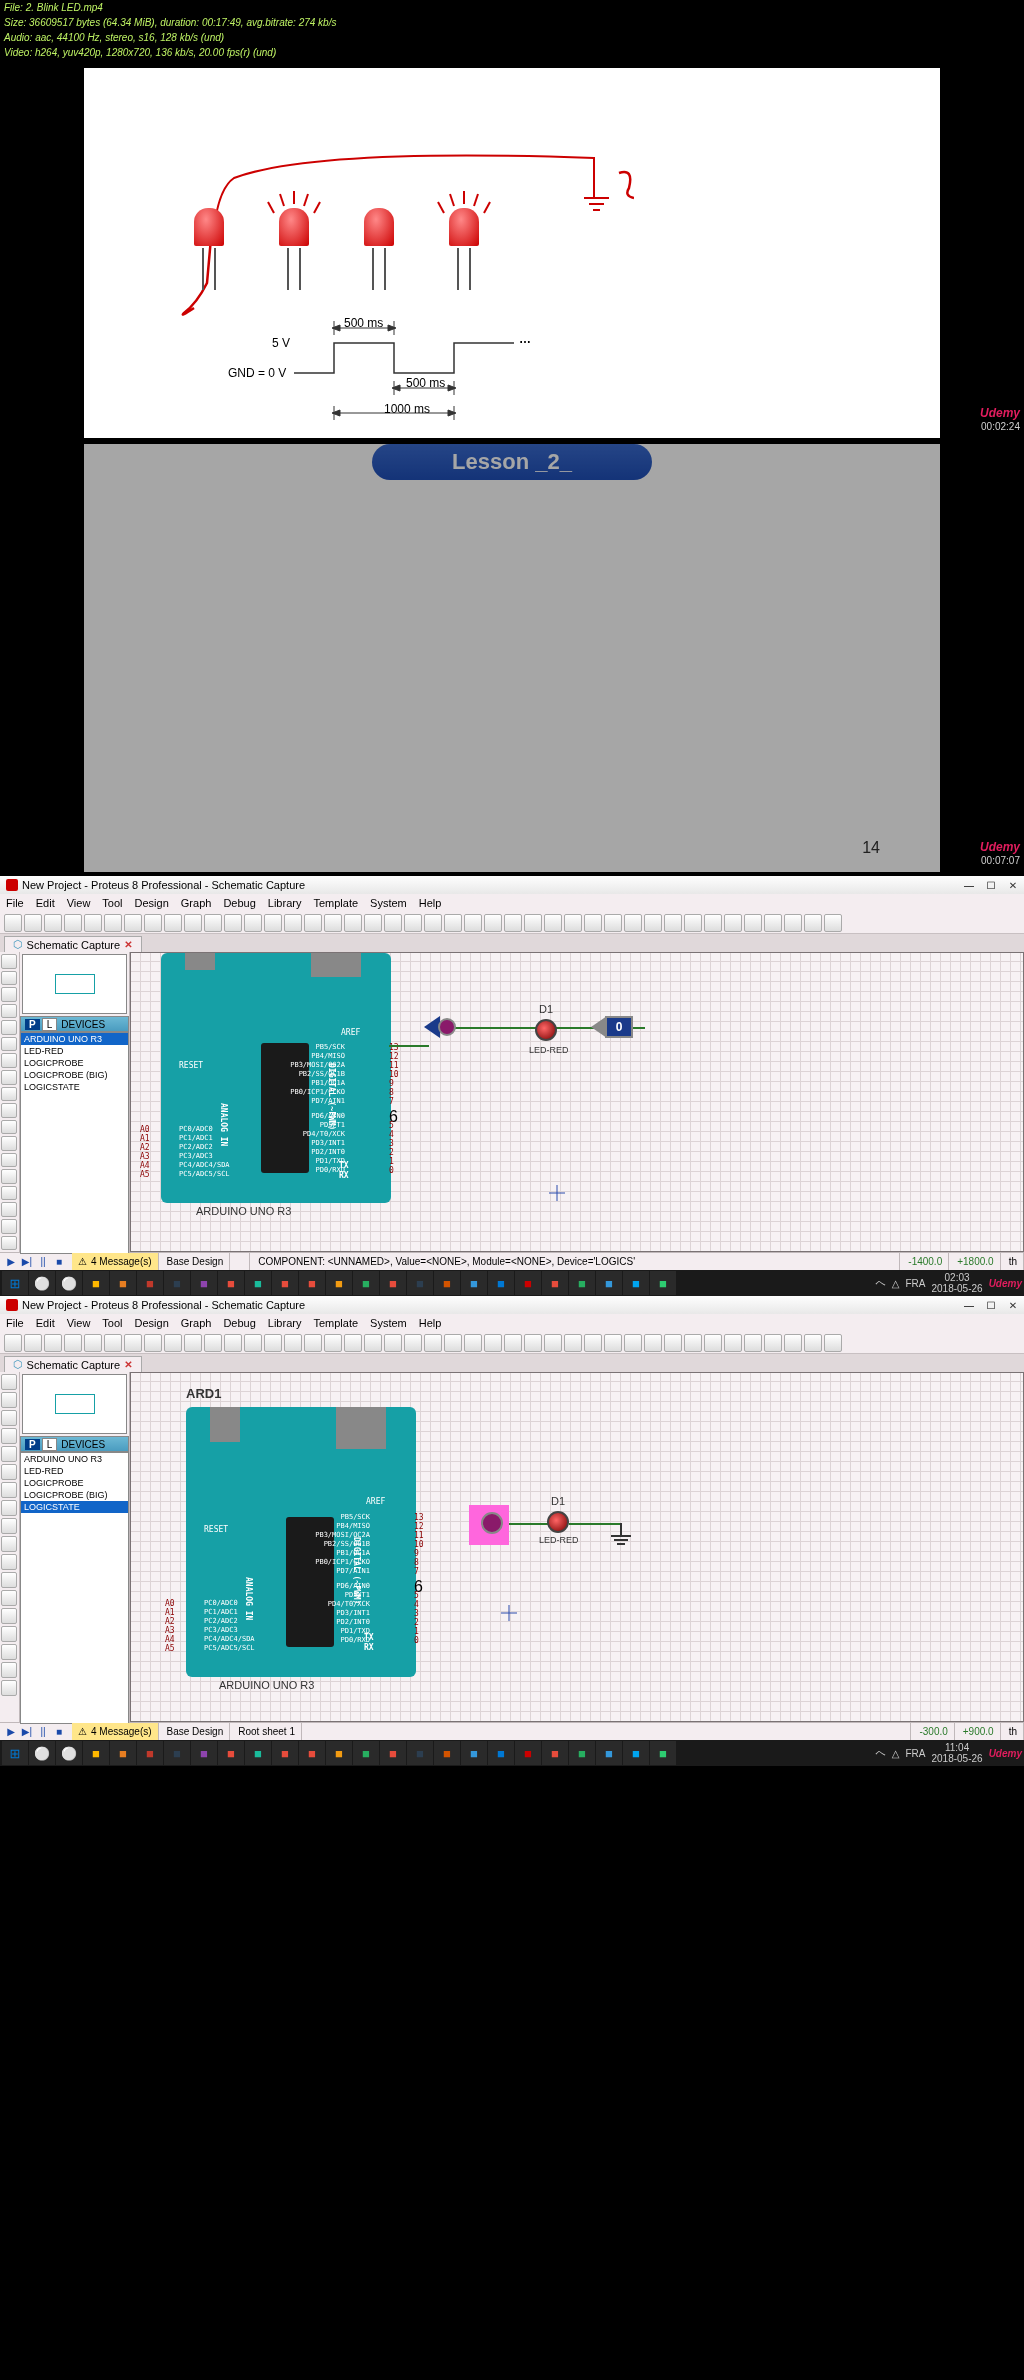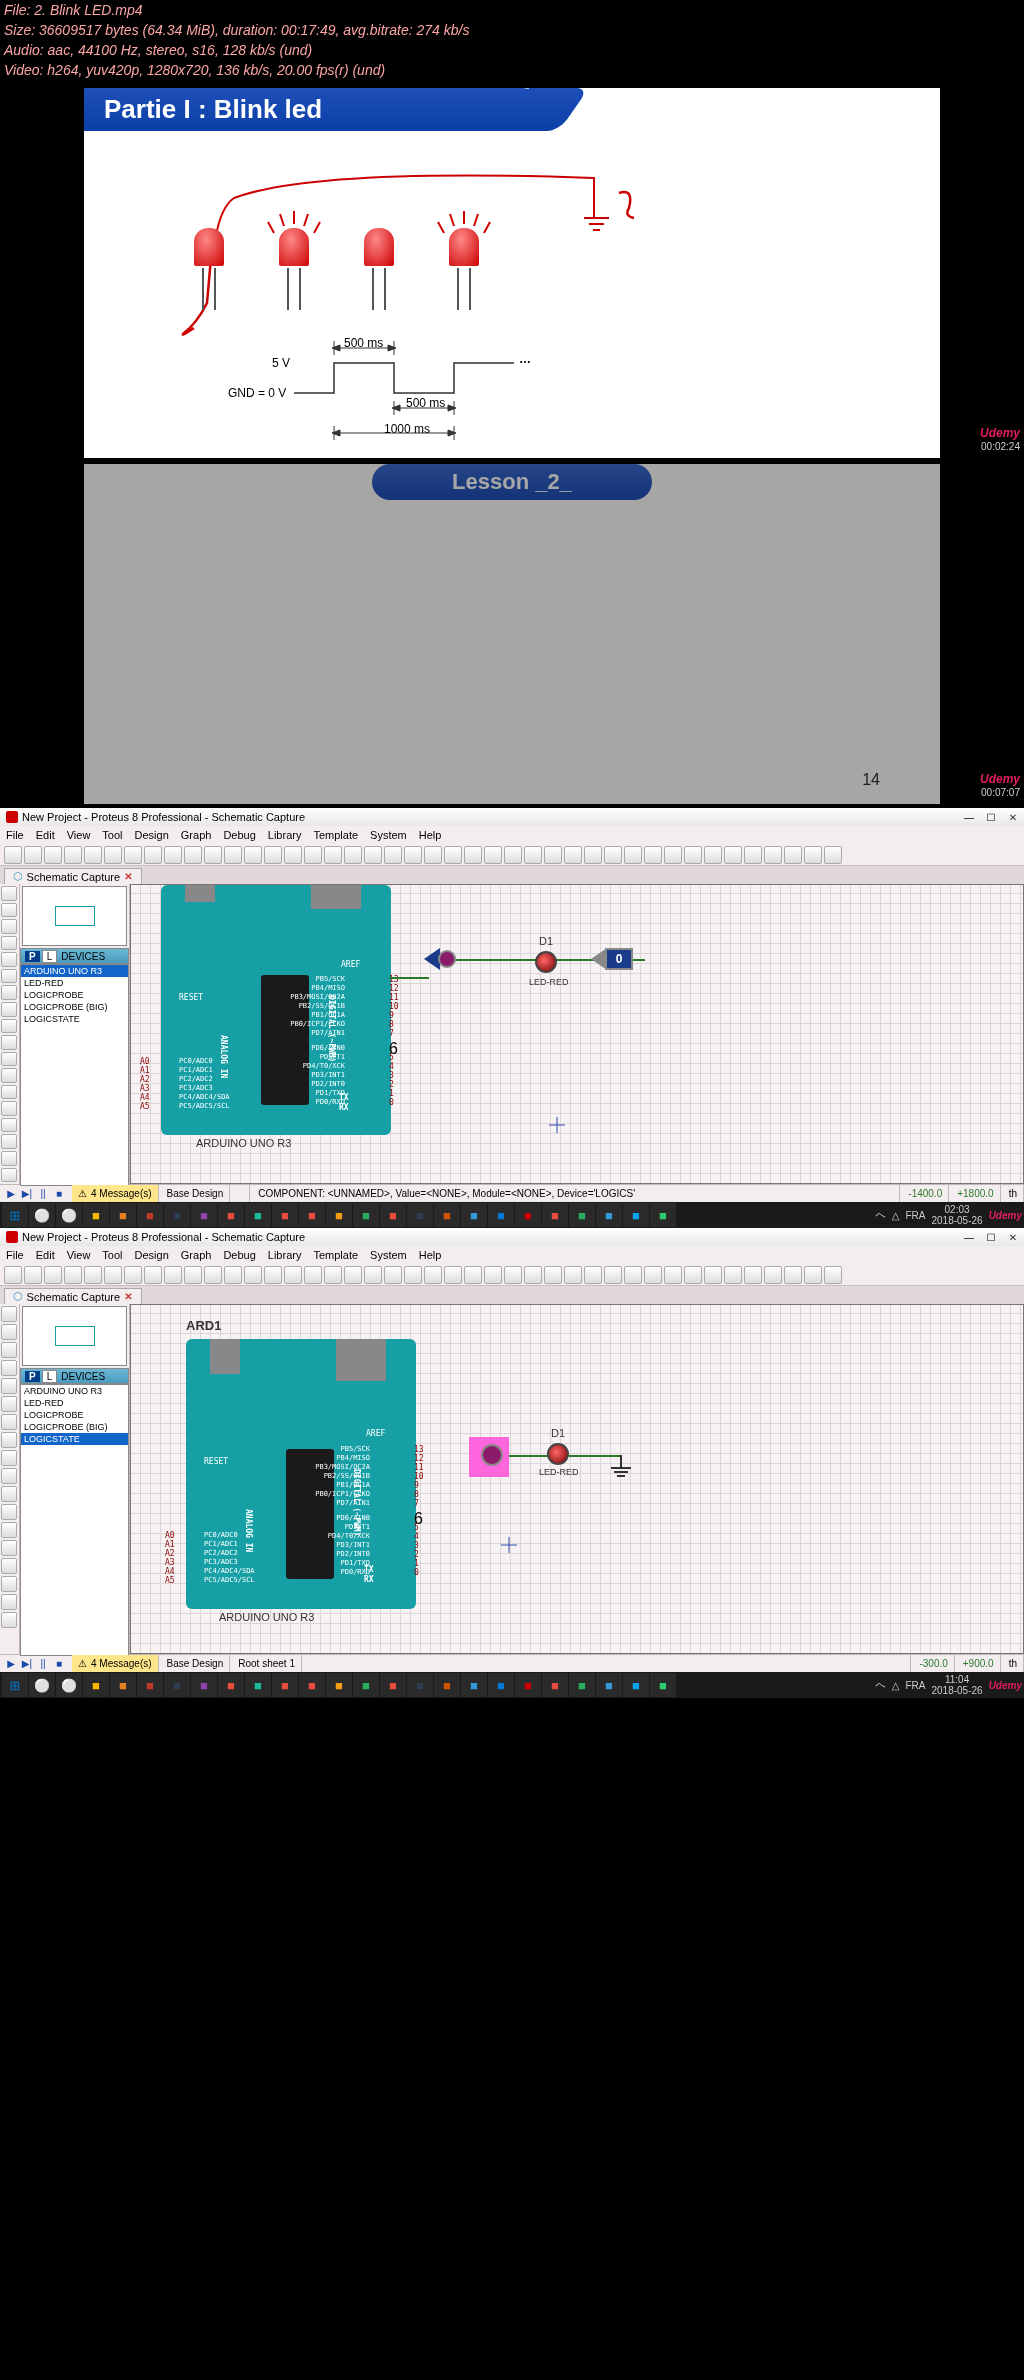--- a/index.html
+++ b/index.html
@@ -1,18 +1,18 @@
 <!DOCTYPE html>
 <html><head>
   <meta charset="utf-8">
   <style>
     * { margin: 0; padding: 0; box-sizing: border-box; }
     body { font-family: Arial, sans-serif; background: #000; width: 1024px; }
     
-    .file-info { color: #fca5a5; font-style: italic; font-size: 14px; padding: 2px 4px; background: #000; }
+    .file-info { color: #bef264; font-style: italic; font-size: 10px; padding: 2px 4px; background: #000; }
     
     .slide { background: #fff; position: relative; }
     .slide1 { height: 370px; margin: 8px 84px 0; }
     .slide1-header { background: linear-gradient(to bottom, #1f4fb8, #0a3fa8); color: #fff; font-size: 26px; font-weight: bold; padding: 6px 20px; width: 460px; border-radius: 0 40px 40px 0; position: relative; }
     .slide1-header::after { content: ''; position: absolute; right: -30px; top: 0; width: 60px; height: 100%; background: linear-gradient(to bottom, #1f4fb8, #0a3fa8); transform: skewX(-35deg); border-radius: 0 12px 12px 0; }
     
     .leds { position: absolute; top: 140px; left: 110px; display: flex; gap: 55px; }
     .led-unit { display: flex; flex-direction: column; align-items: center; position: relative; }
     .led-body { width: 30px; height: 38px; background: radial-gradient(ellipse at 40% 30%, #ff8888, #cc0000); border-radius: 14px 14px 2px 2px; }
     .led-leg { width: 2px; height: 42px; background: #555; margin-top: 2px; }
@@ -20,21 +20,21 @@
     .rays { position: absolute; top: -20px; left: 50%; transform: translateX(-50%); width: 60px; height: 30px; }
     
     .annotation-red { position: absolute; stroke: #c00; fill: none; stroke-width: 2; }
     
     .timing-diagram { position: absolute; top: 220px; left: 140px; width: 330px; height: 130px; }
     .timing-label { position: absolute; font-size: 12px; color: #000; }
     
     .udemy-badge { position: absolute; right: 4px; bottom: 4px; color: #e11d5e; font-size: 12px; font-weight: bold; font-style: italic; }
     .timestamp { position: absolute; right: 4px; bottom: 18px; font-size: 10px; color: #d0d0d0; }
     
-    .slide2-wrap { position: relative; height: 340px; margin: 6px 84px 0; background: #fff; overflow: hidden; }
+    .slide2-wrap { position: relative; height: 428px; margin: 6px 84px 0; background: #fff; overflow: hidden; }
     .slide2-header { background: linear-gradient(to bottom, #3a6bcf, #1f4fb8); color: #fff; font-size: 22px; font-weight: bold; text-align: center; padding: 5px; width: 280px; margin: 0 auto; border-radius: 24px; }
     .nav-bubbles { position: absolute; left: 0; top: 40px; }
     .bubble { width: 75px; height: 75px; border-radius: 50%; display: flex; align-items: center; justify-content: center; font-size: 11px; font-weight: bold; color: #0a3fa8; margin: 0 0 -5px 20px; background: radial-gradient(circle at 35% 35%, #7ab8e8, #2c6fc5); }
     .bubble.red { background: radial-gradient(circle at 35% 35%, #e88888, #c52c2c); color: #7a0000; }
     .slide2-page { position: absolute; right: 60px; bottom: 15px; color: #333; font-size: 16px; }
     .slide2-overlay { position: absolute; inset: 0; background: rgba(0,0,0,0.35); pointer-events: none; }
     
     .proteus { background: #4c1d95; position: relative; }
     .proteus-titlebar { background: linear-gradient(to bottom, #fefefe, #e8e8e8); height: 18px; display: flex; align-items: center; padding: 0 6px; font-size: 11px; }
     .proteus-title-icon { width: 12px; height: 12px; background: #c00; border-radius: 2px; margin-right: 4px; }
@@ -102,21 +102,20 @@
 
 <div>
   <div class="file-info">File: 2. Blink LED.mp4</div>
   <div class="file-info">Size: 36609517 bytes (64.34 MiB), duration: 00:17:49, avg.bitrate: 274 kb/s</div>
   <div class="file-info">Audio: aac, 44100 Hz, stereo, s16, 128 kb/s (und)</div>
   <div class="file-info">Video: h264, yuv420p, 1280x720, 136 kb/s, 20.00 fps(r) (und)</div>
 </div>
 
 <div style="position:relative;">
 <div class="slide slide1">
-  <div class="slide1-header">Partie I : Blink led</div>
 
   <svg class="annotation-red" style="top:70px; left:130px; width:420px; height:100px;">
     <path d="M 0,90 Q 5,50 20,40 Q 100,10 380,20 L 380,60" stroke="#c00" fill="none" stroke-width="2"></path>
     <path d="M 370,60 L 395,60 M 375,66 L 390,66 M 379,72 L 386,72" stroke="#c00"></path>
     <path d="M 405,35 Q 420,30 415,50 Q 410,58 420,60" stroke="#c00" fill="none" stroke-width="2.5"></path>
   </svg>
   <svg class="annotation-red" style="top:155px; left:95px; width:45px; height:100px;">
     <path d="M 40,0 Q 35,10 32,15 L 28,60 Q 18,80 5,90 Q 0,95 15,85" stroke="#c00" fill="none" stroke-width="2.5"></path>
   </svg>
 

